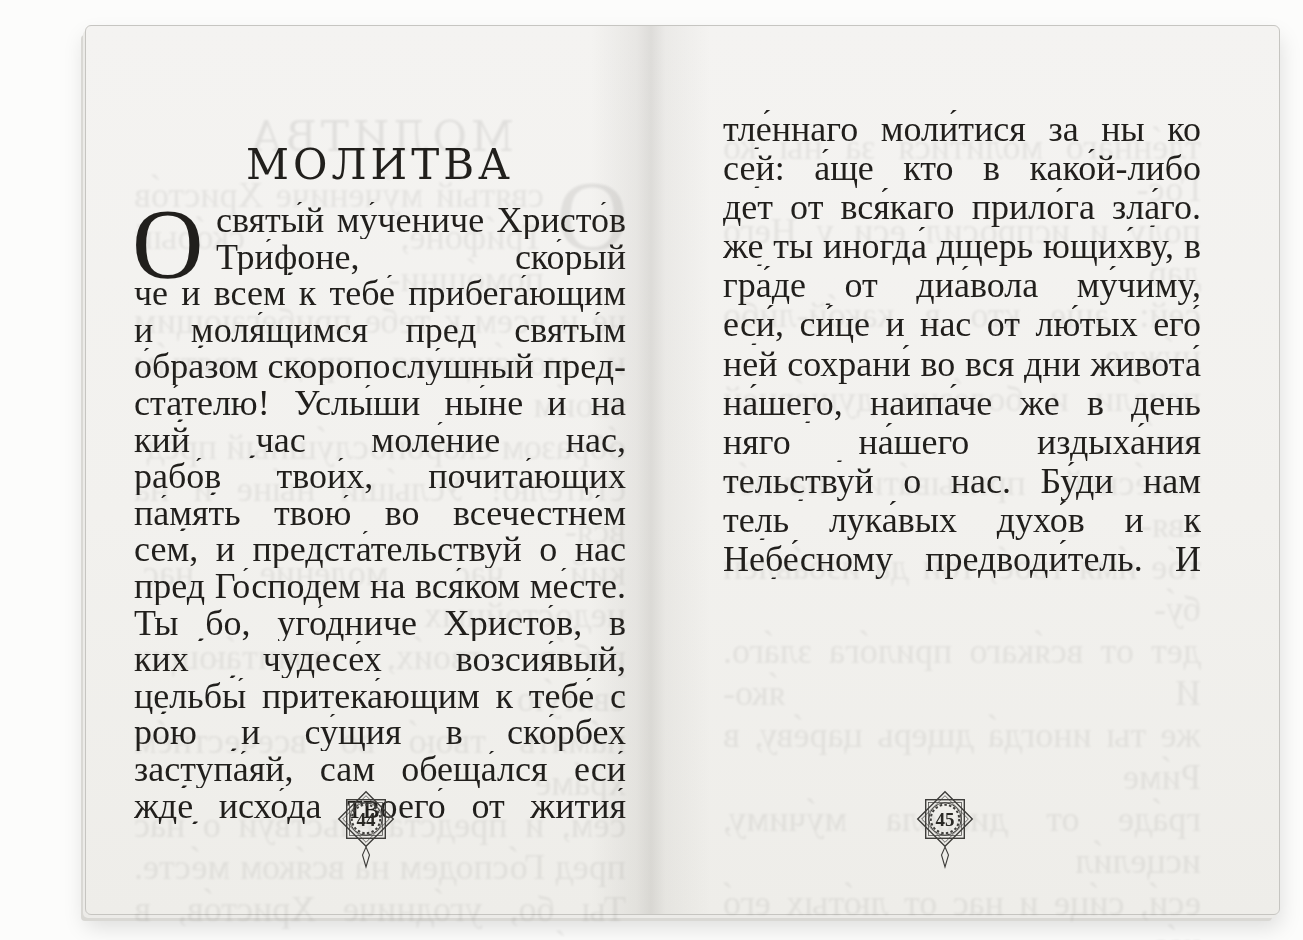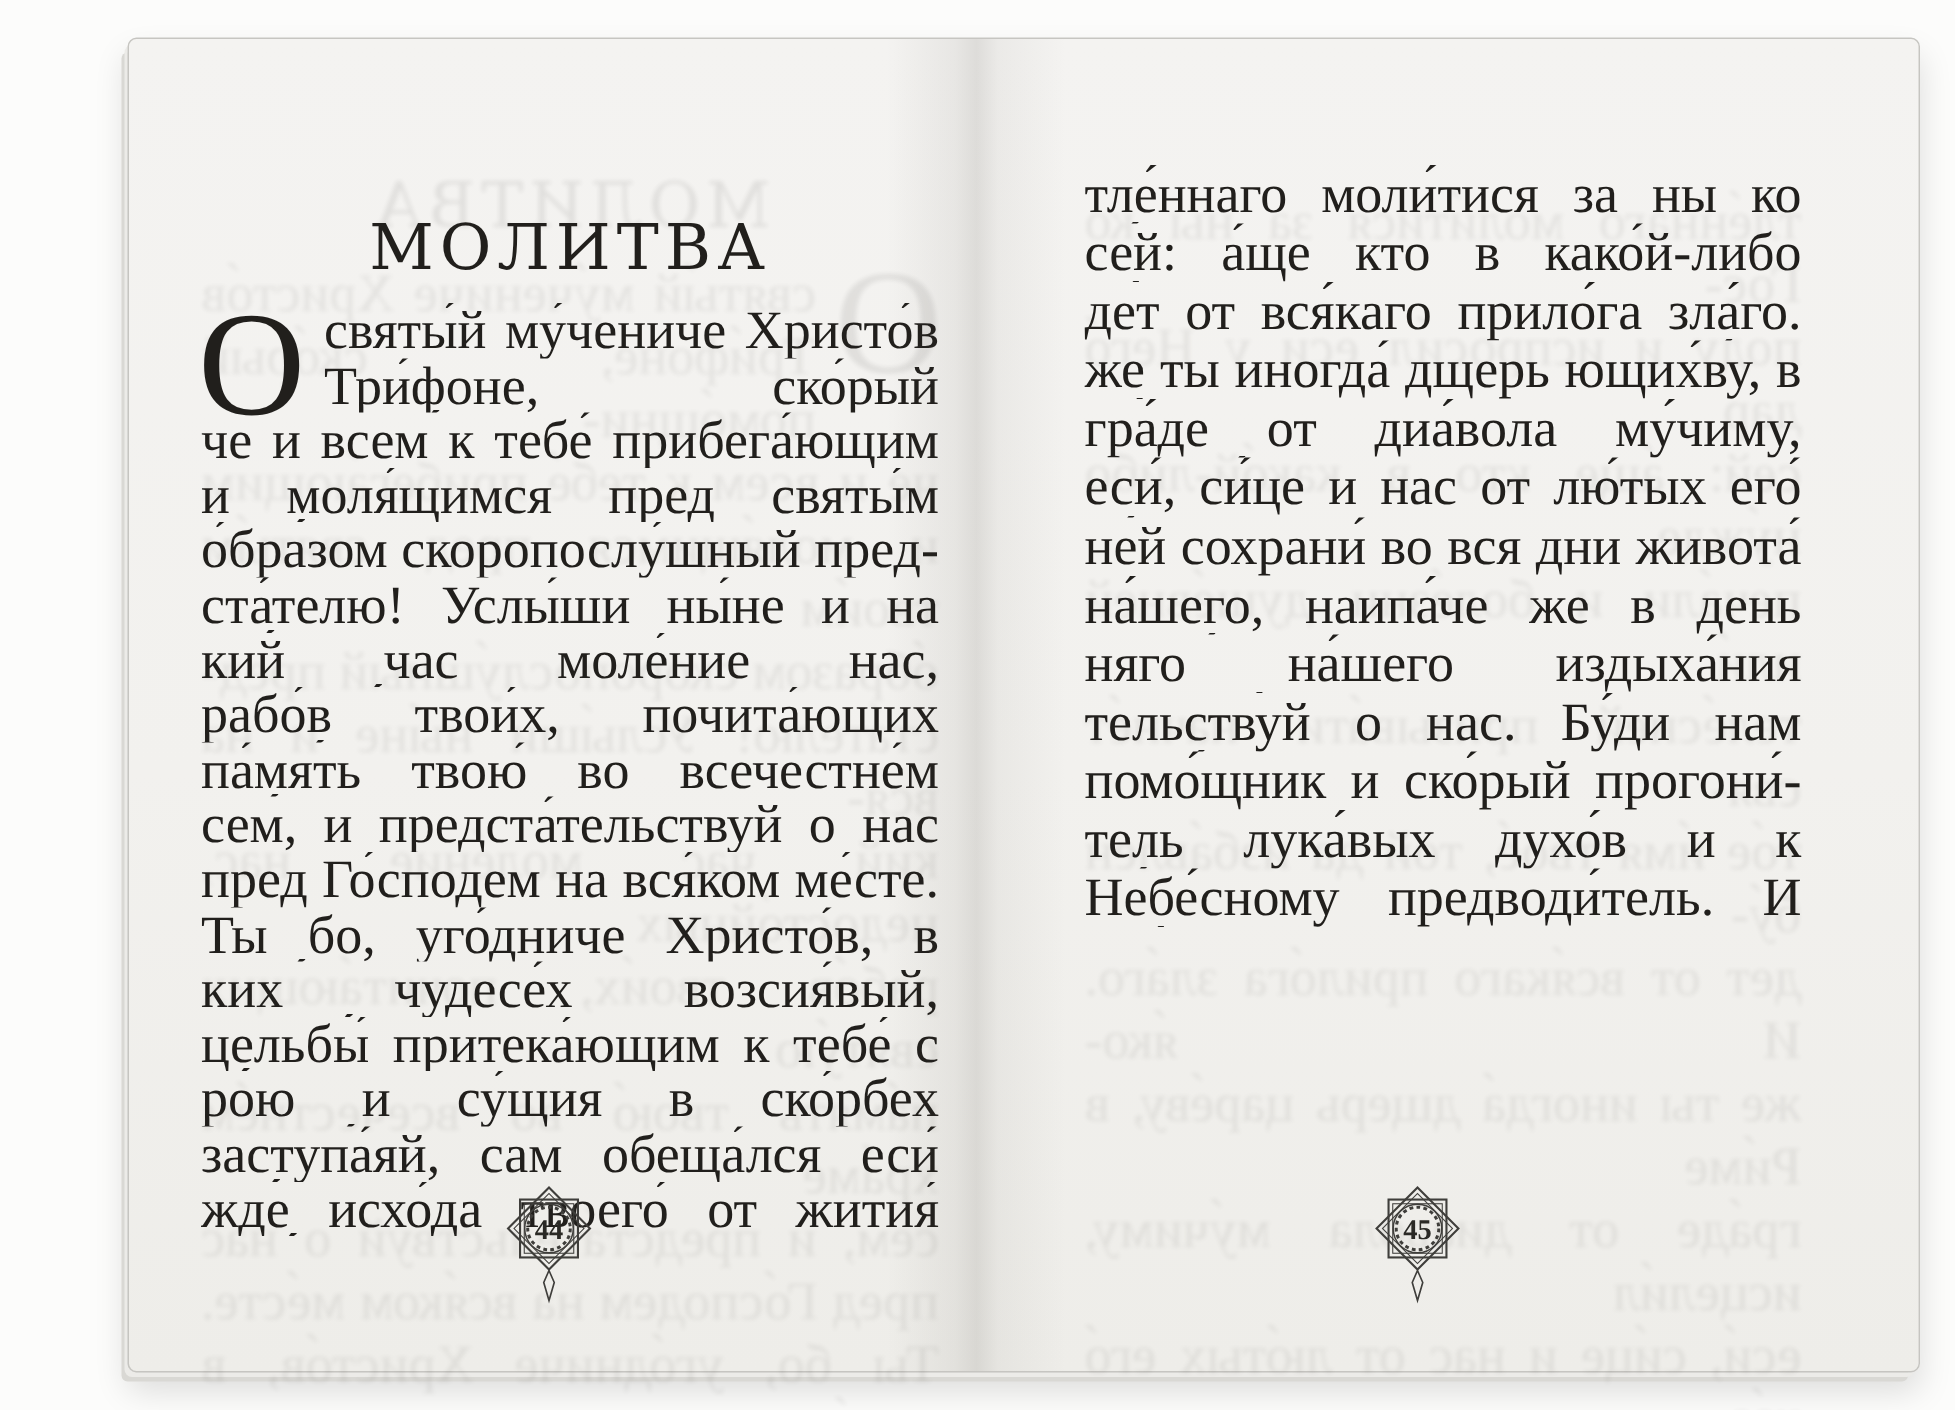--- a/index.html
+++ b/index.html
@@ -143,21 +143,20 @@
           <div class="tline">тле́ннаго моли́тися за ны ко Го́с-</div>
           <div class="tline">сей: а́ще кто в како́й-либо ну́жде,</div>
           <div class="tline">дет от вся́каго прило́га зла́го. И я́ко-</div>
           <div class="tline">же ты иногда́ дщерь ющих́ву, в Ри́ме</div>
           <div class="tline">гра́де от диа́вола му́чиму, исцели́л</div>
           <div class="tline">еси́, си́це и нас от лю́тых его́ ко́з-</div>
           <div class="tline">ней сохрани́ во вся дни живота́</div>
           <div class="tline">на́шего, наипа́че же в день после́д-</div>
           <div class="tline">няго на́шего издыха́ния предста́-</div>
           <div class="tline">тельствуй о нас. Бу́ди нам тогда́</div>
-          <div class="tline">помо́щник и ско́рый прогони́-</div>
           <div class="tline">тель лука́вых духо́в и к Ца́рствию</div>
           <div class="tline">Небе́сному предводи́тель. И иде́-</div>
         </div>
     </div>
 
     <svg class="ornament" id="ornament-left" viewBox="0 0 64 84">
       <g stroke="#3f3e3b" fill="none">
         <rect x="12.7" y="12.7" width="38.6" height="38.6" transform="rotate(45 32 32)" stroke-width="1.4"></rect>
         <rect x="15.5" y="15.5" width="33" height="33" transform="rotate(45 32 32)" stroke-width="0.7"></rect>
         <rect x="12.7" y="12.7" width="38.6" height="38.6" stroke-width="1.4"></rect>

